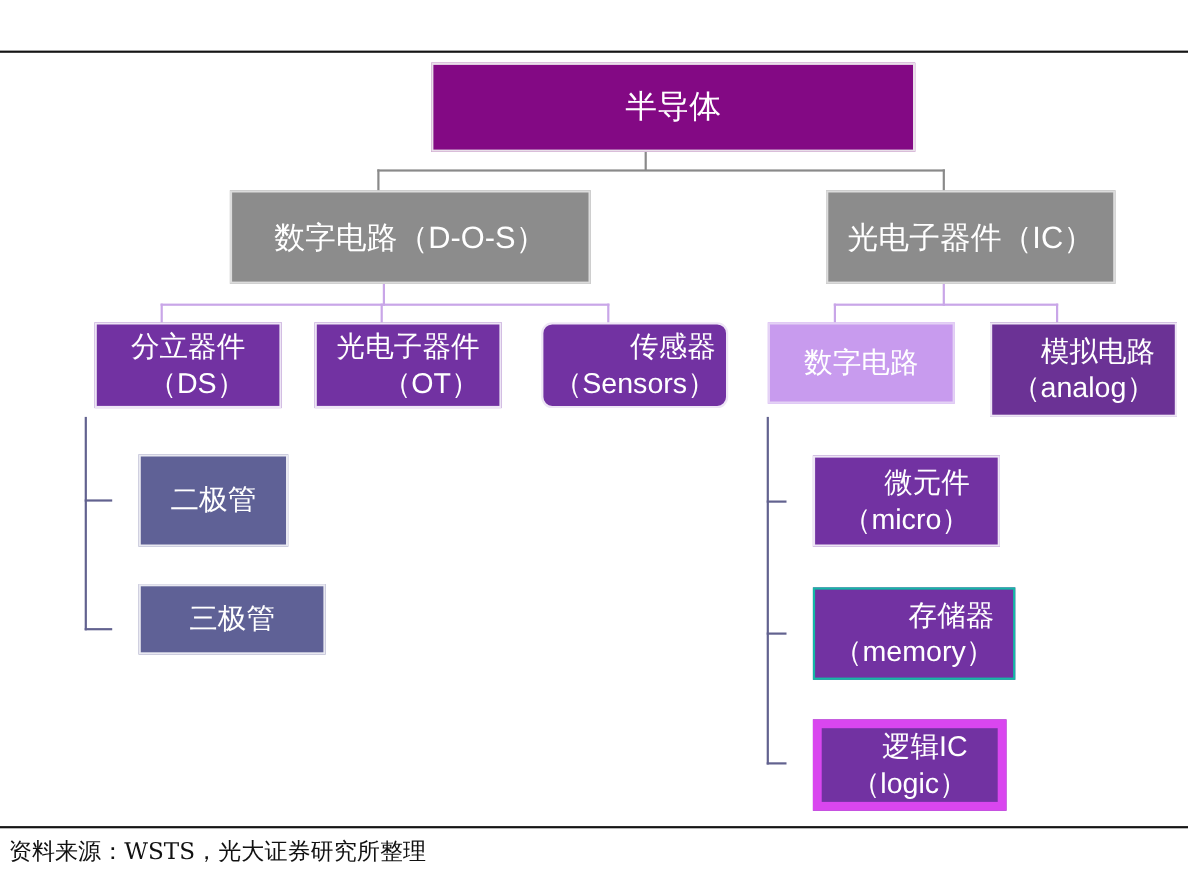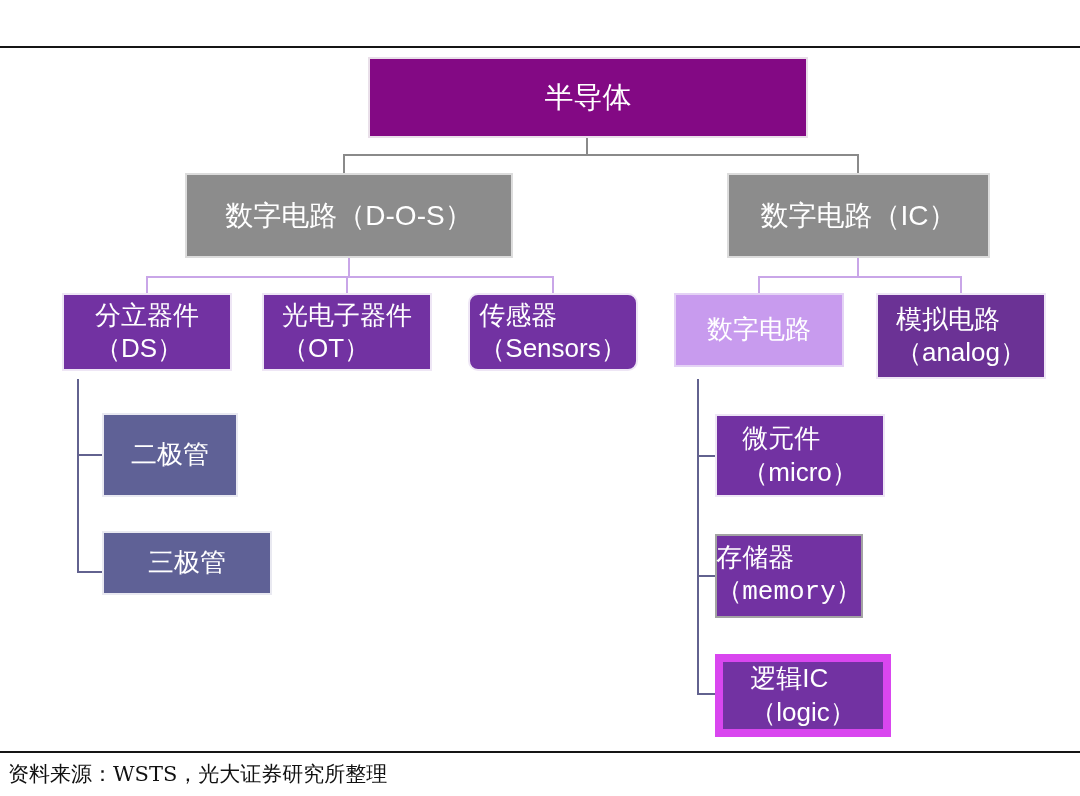--- a/index.html
+++ b/index.html
@@ -20,22 +20,22 @@
         font-family:"Liberation Sans",sans-serif;}
   .fig-title{position:absolute;left:8px;top:4px;
         font-family:"DejaVu Serif",serif;font-weight:bold;font-size:25px;
         color:var(--title-color);letter-spacing:1px;}
   .rule{position:absolute;left:0;width:1080px;height:2px;background:var(--rule-color);}
   .rule-top{top:46px;}
   .rule-bottom{top:751px;}
   .fig-source{position:absolute;left:8px;top:760px;
         font-family:"DejaVu Serif",serif;font-size:21px;color:#111;}
   .box{position:absolute;display:flex;align-items:center;justify-content:center;
-        color:#fff;text-align:left;white-space:pre-line;box-sizing:border-box;
-        font-size:26px;line-height:1.28;}
+        color:#fff;text-align:right;white-space:pre-line;box-sizing:border-box;
+        font-size:26px;line-height:1.28;margin-left:24px;}
   .conn{position:absolute;}
   .c-gray{background:var(--connector-gray);}
   .c-lav{background:var(--connector-lavender);}
   .c-slate{background:var(--connector-slate);}
 
   #b-root{left:368px;top:57px;width:440px;height:81px;background:var(--root-box);
           border:2px solid #e9dfe9;font-size:29px;}
   #b-dos{left:185px;top:173px;width:328px;height:85px;background:var(--group-box);
           border:2px solid #dcdcdc;font-size:28px;}
   #b-ic{left:727px;top:173px;width:263px;height:85px;background:var(--group-box);
@@ -48,22 +48,22 @@
   #b-digital{left:674px;top:293px;width:170px;height:74px;background:var(--light-purple-box);
           border:2px solid #e4d2f5;}
   #b-analog{left:876px;top:293px;width:170px;height:86px;background:var(--analog-box);
           border:2px solid #eee6f5;}
   #b-diode{left:102px;top:413px;width:136px;height:84px;background:var(--slate-box);
           border:2px solid #e9e9f1;}
   #b-triode{left:102px;top:531px;width:170px;height:64px;background:var(--slate-box);
           border:2px solid #e9e9f1;}
   #b-micro{left:715px;top:414px;width:170px;height:83px;background:var(--purple-box);
           border:2px solid #eee6f5;}
-  #b-memory{left:715px;top:534px;width:148px;height:84px;background:var(--purple-box);
-          border:2px solid #a3a3a3;font-family:Liberation Mono, monospace;}
+  #b-memory{left:715px;top:534px;width:184px;height:84px;background:var(--purple-box);
+          border:2px solid #14b8a6;}
   #b-logic{left:715px;top:654px;width:176px;height:83px;background:var(--purple-box);
           border:8px solid #d946ef;}
 
   
   #cg-v0{left:586px;top:138px;width:2px;height:17px;}
   #cg-h0{left:343px;top:154px;width:516px;height:2px;}
   #cg-v1{left:343px;top:154px;width:2px;height:20px;}
   #cg-v2{left:857px;top:154px;width:2px;height:20px;}
   
   #cl-v0{left:348px;top:258px;width:2px;height:20px;}
@@ -114,21 +114,21 @@
     <div class="conn c-slate" id="cs-h1"></div>
     <div class="conn c-slate" id="cs-h2"></div>
 
     <div class="conn c-slate" id="cd-v0"></div>
     <div class="conn c-slate" id="cd-h1"></div>
     <div class="conn c-slate" id="cd-h2"></div>
     <div class="conn c-slate" id="cd-h3"></div>
 
     <div class="box" id="b-root">半导体</div>
     <div class="box" id="b-dos">数字电路（D-O-S）</div>
-    <div class="box" id="b-ic">数字电路（IC）</div>
+    <div class="box" id="b-ic">光电子器件（IC）</div>
     <div class="box" id="b-ds">分立器件
 （DS）</div>
     <div class="box" id="b-ot">光电子器件
 （OT）</div>
     <div class="box" id="b-sensors">传感器
 （Sensors）</div>
     <div class="box" id="b-digital">数字电路</div>
     <div class="box" id="b-analog">模拟电路
 （analog）</div>
     <div class="box" id="b-diode">二极管</div>

